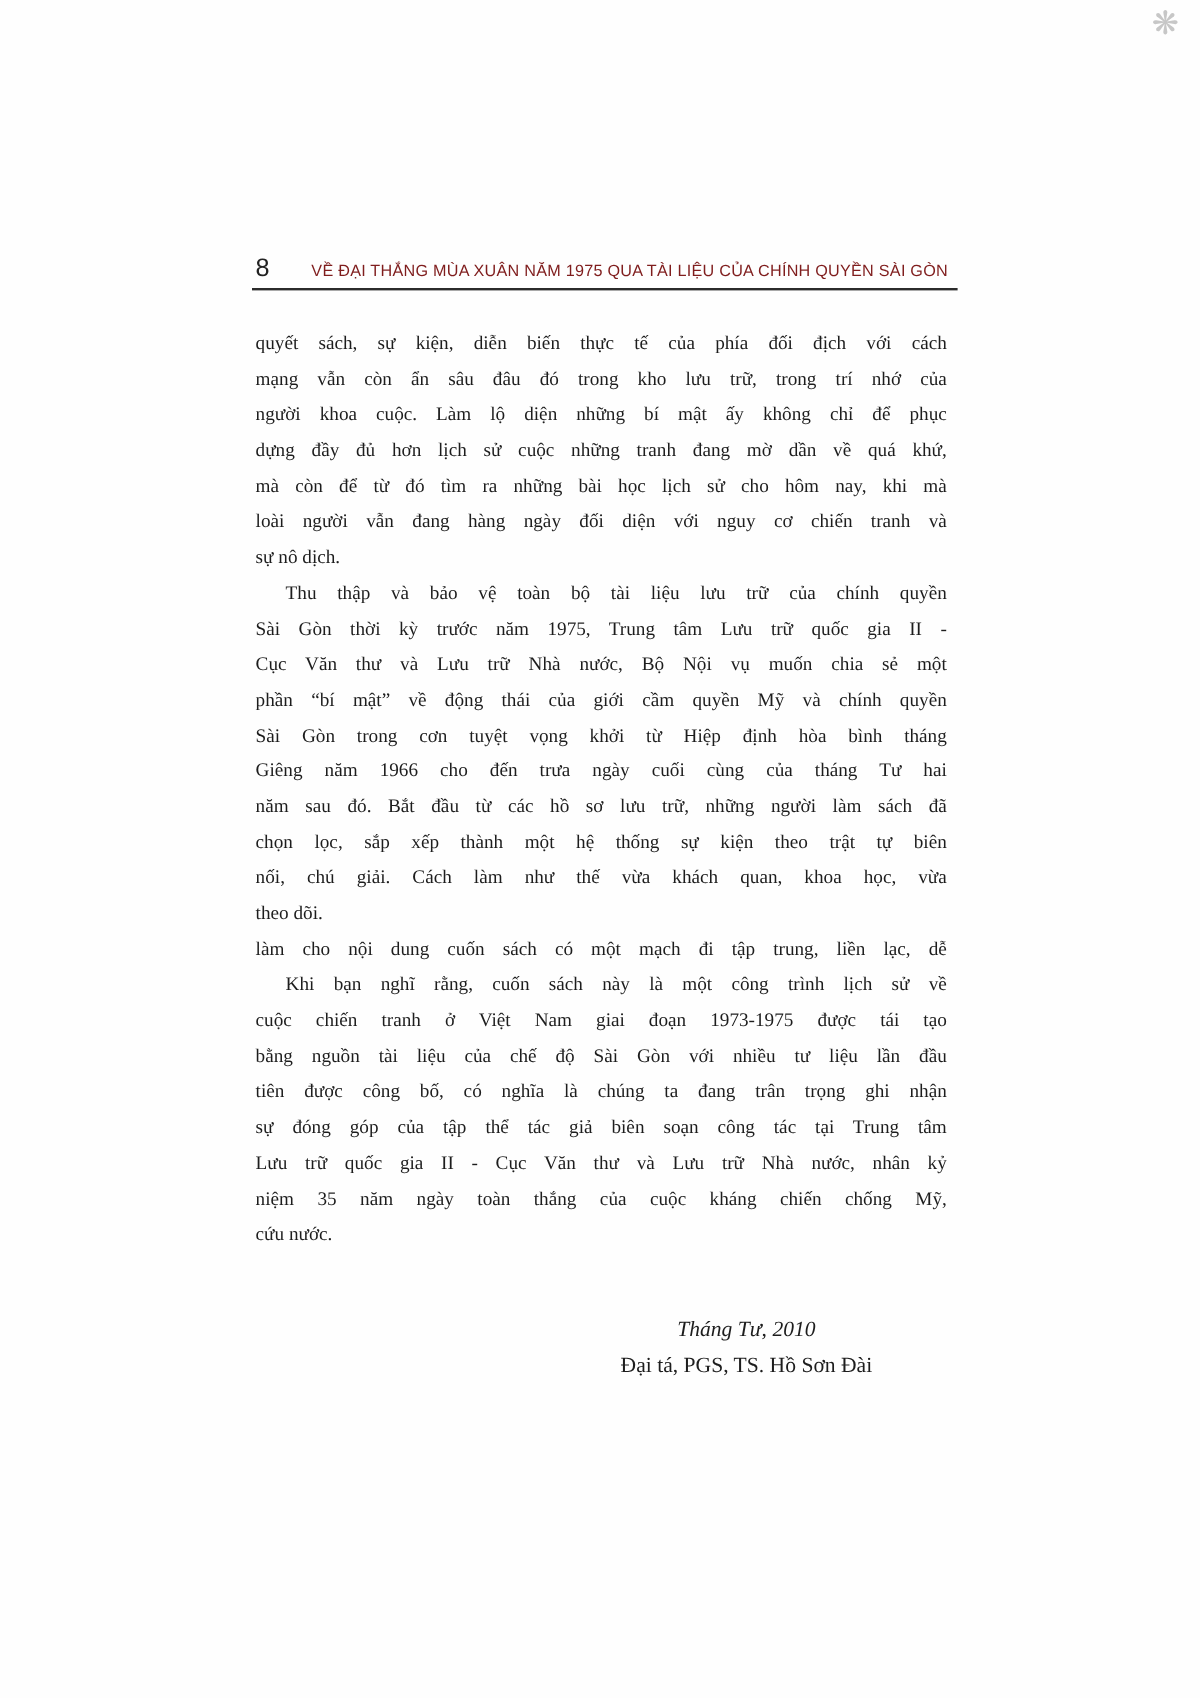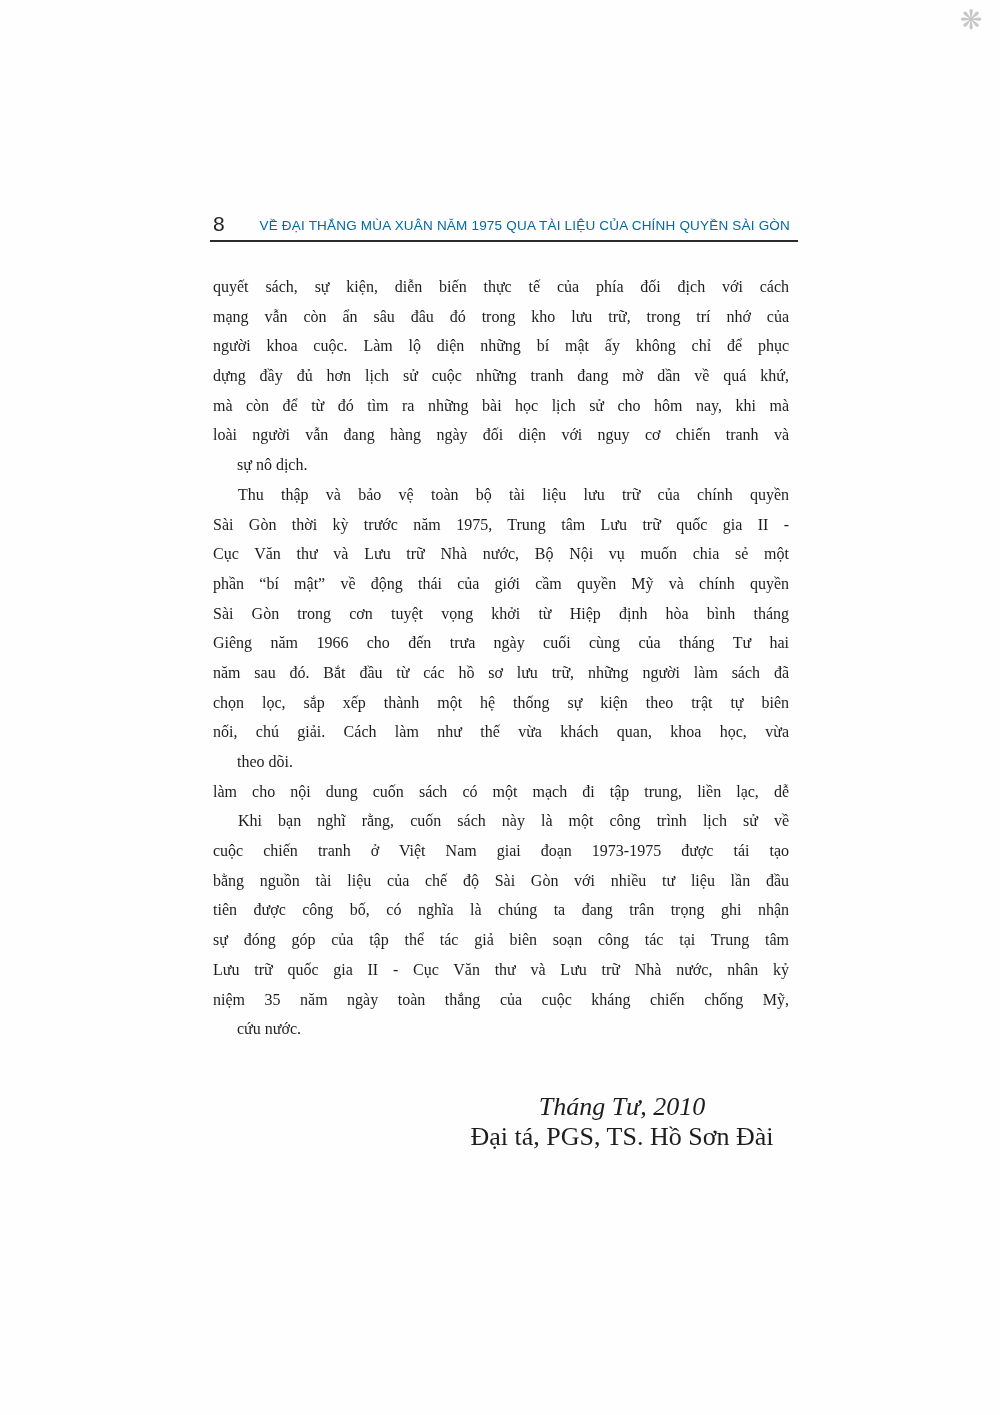--- a/index.html
+++ b/index.html
@@ -42,21 +42,21 @@
     color: #222;
   }
   #running-title {
     position: absolute;
     right: 8px;
     top: 8px;
     font-family: "Liberation Sans", sans-serif;
     font-size: 13.5px;
     letter-spacing: 0.2px;
     white-space: nowrap;
-    color: #0369a1;
+    color: #7f1d1d;
   }
   #header-rule {
     position: absolute;
     left: 0;
     top: 30px;
     width: 588px;
     height: 2px;
     background: #2b2b2b;
   }
   
@@ -69,30 +69,30 @@
     line-height: 29.7px;
   }
   .paragraph { margin: 0; padding: 0; }
   .line {
     text-align: justify;
     text-align-last: justify;
     white-space: normal;
     height: 29.7px;
     overflow: visible;
   }
-  .line.para-last { text-align-last: left; margin-left: 24px; }
+  .line.para-last { text-align-last: left; }
   .line.first-indent { text-indent: 25px; }
   
   #signature {
     position: absolute;
     left: 462px;
     top: 1092px;
     width: 320px;
     text-align: center;
-    font-size: 26px;
+    font-size: 18px;
     line-height: 30px;
   }
   #signature-date { font-style: italic; }
 </style>
 </head>
 <body>
 
 <div id="page">
 
   <div id="ornament">❋</div>

